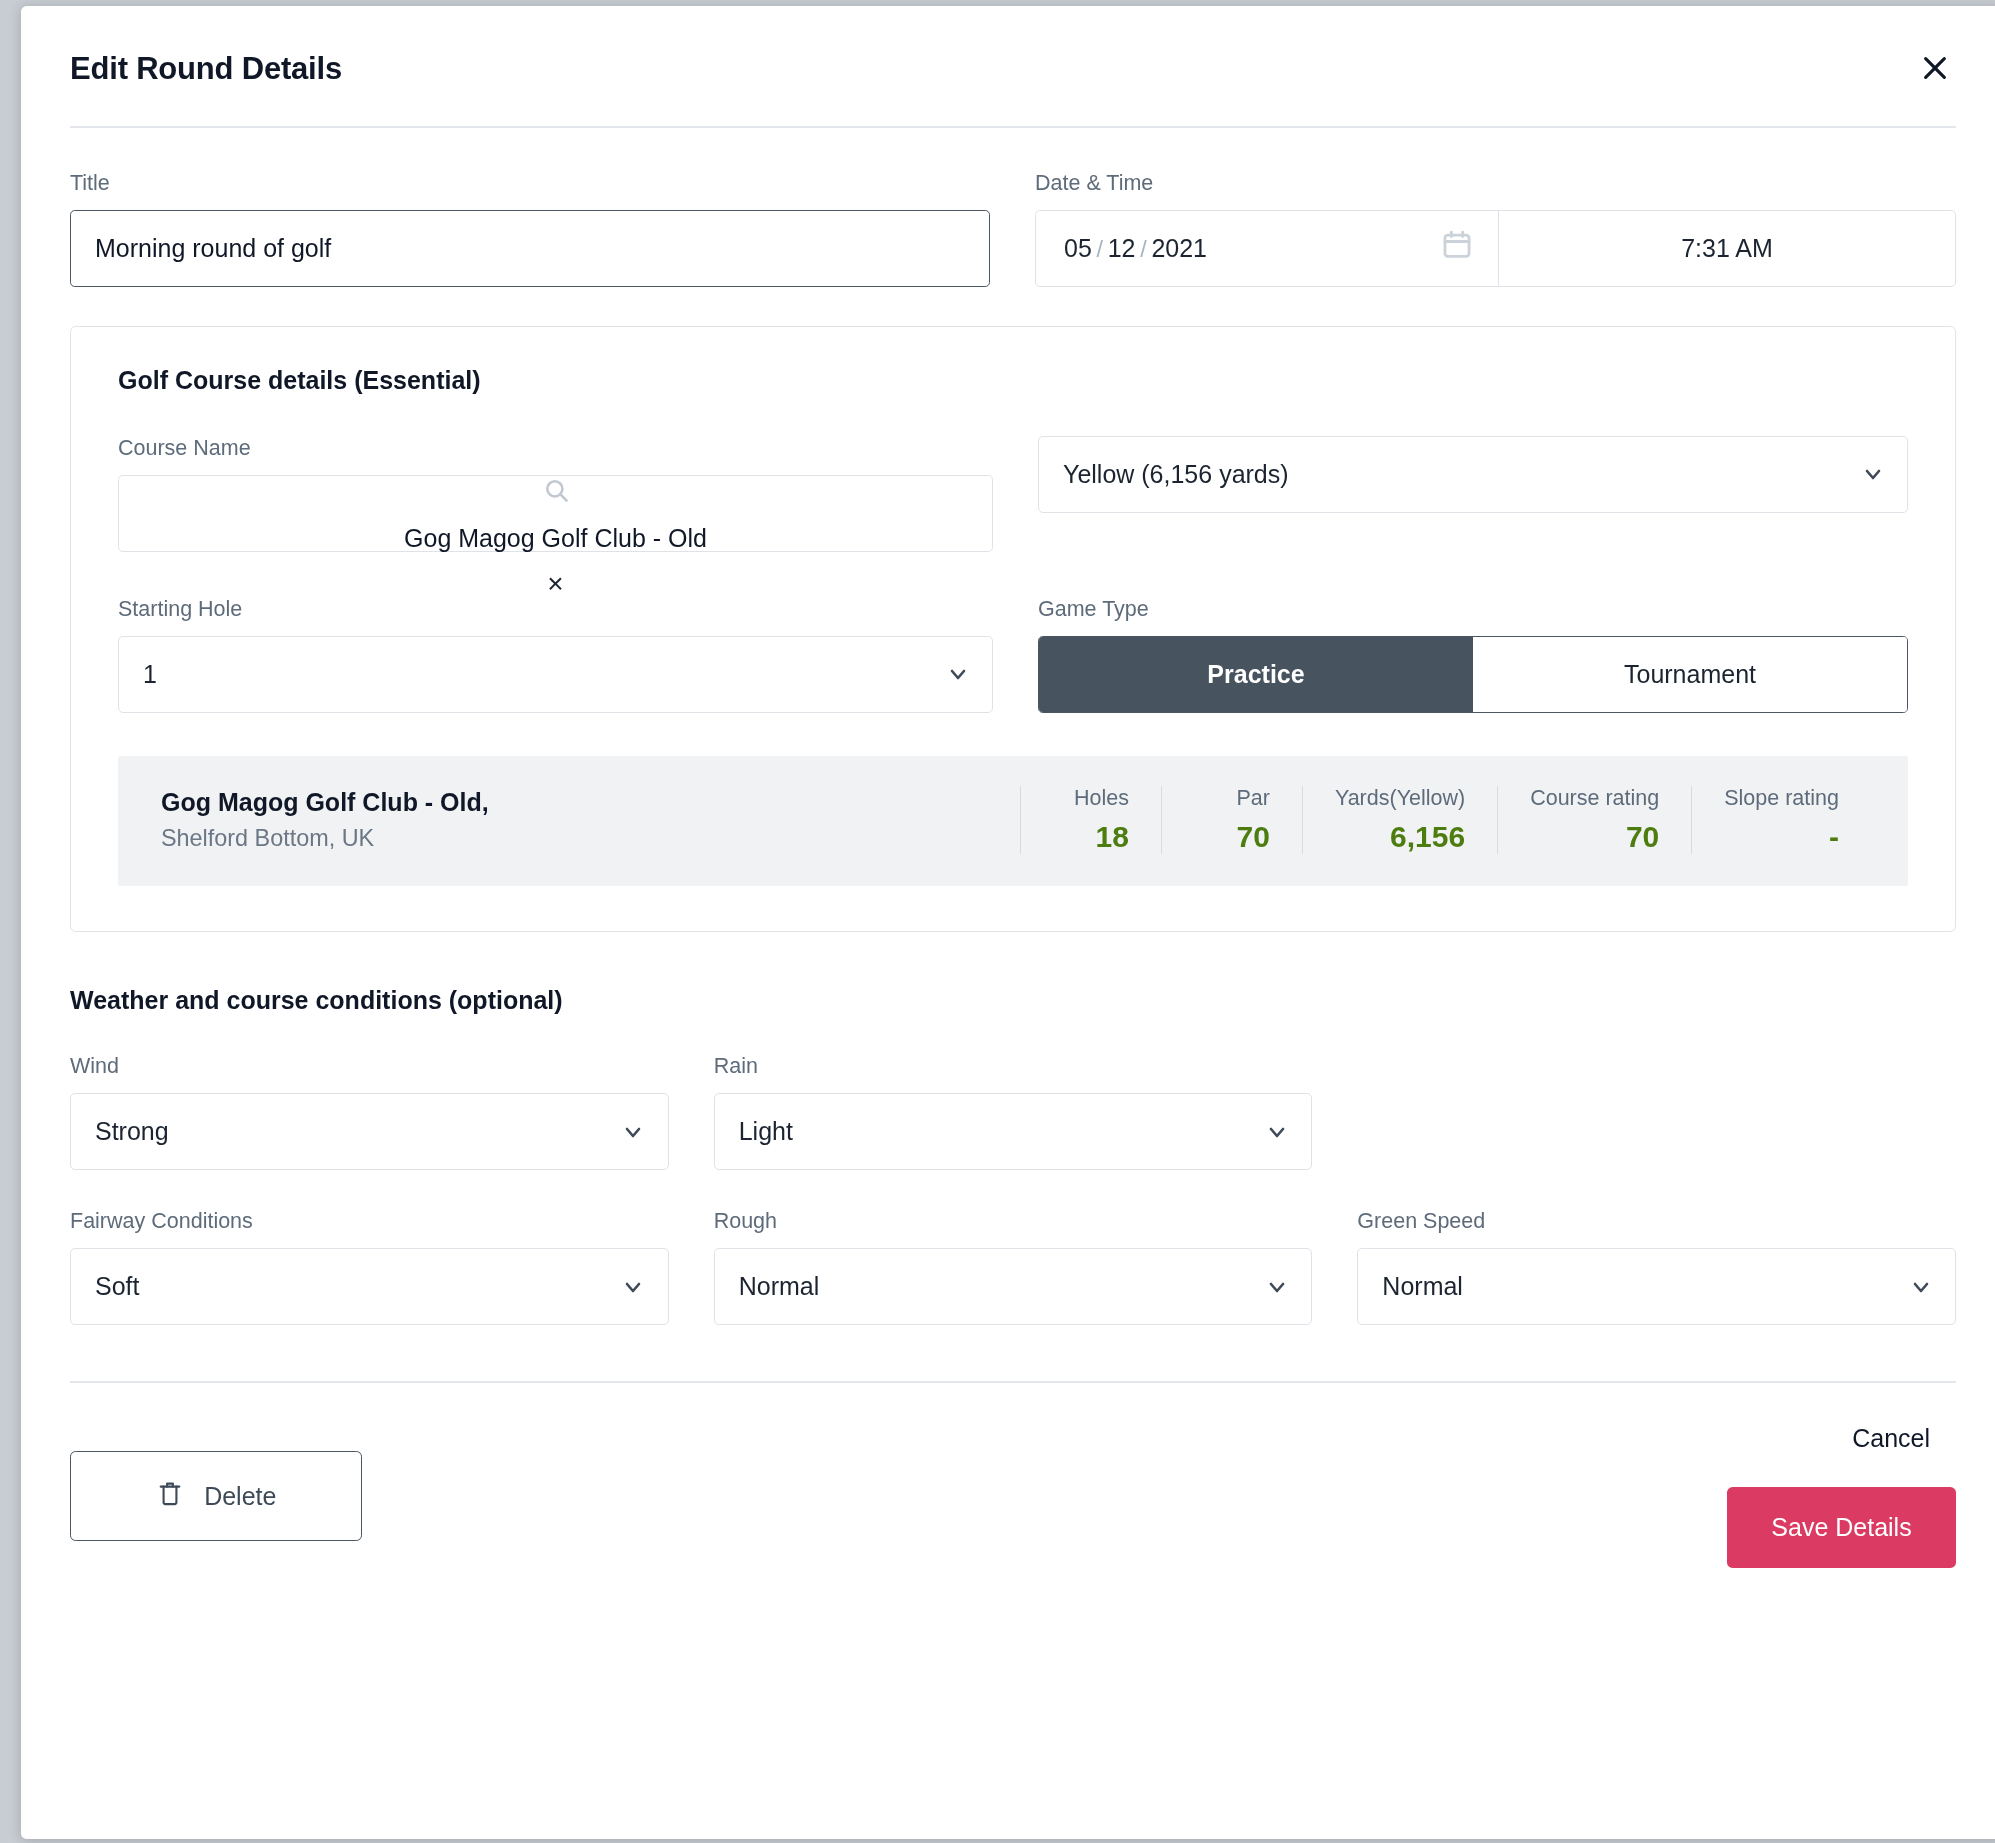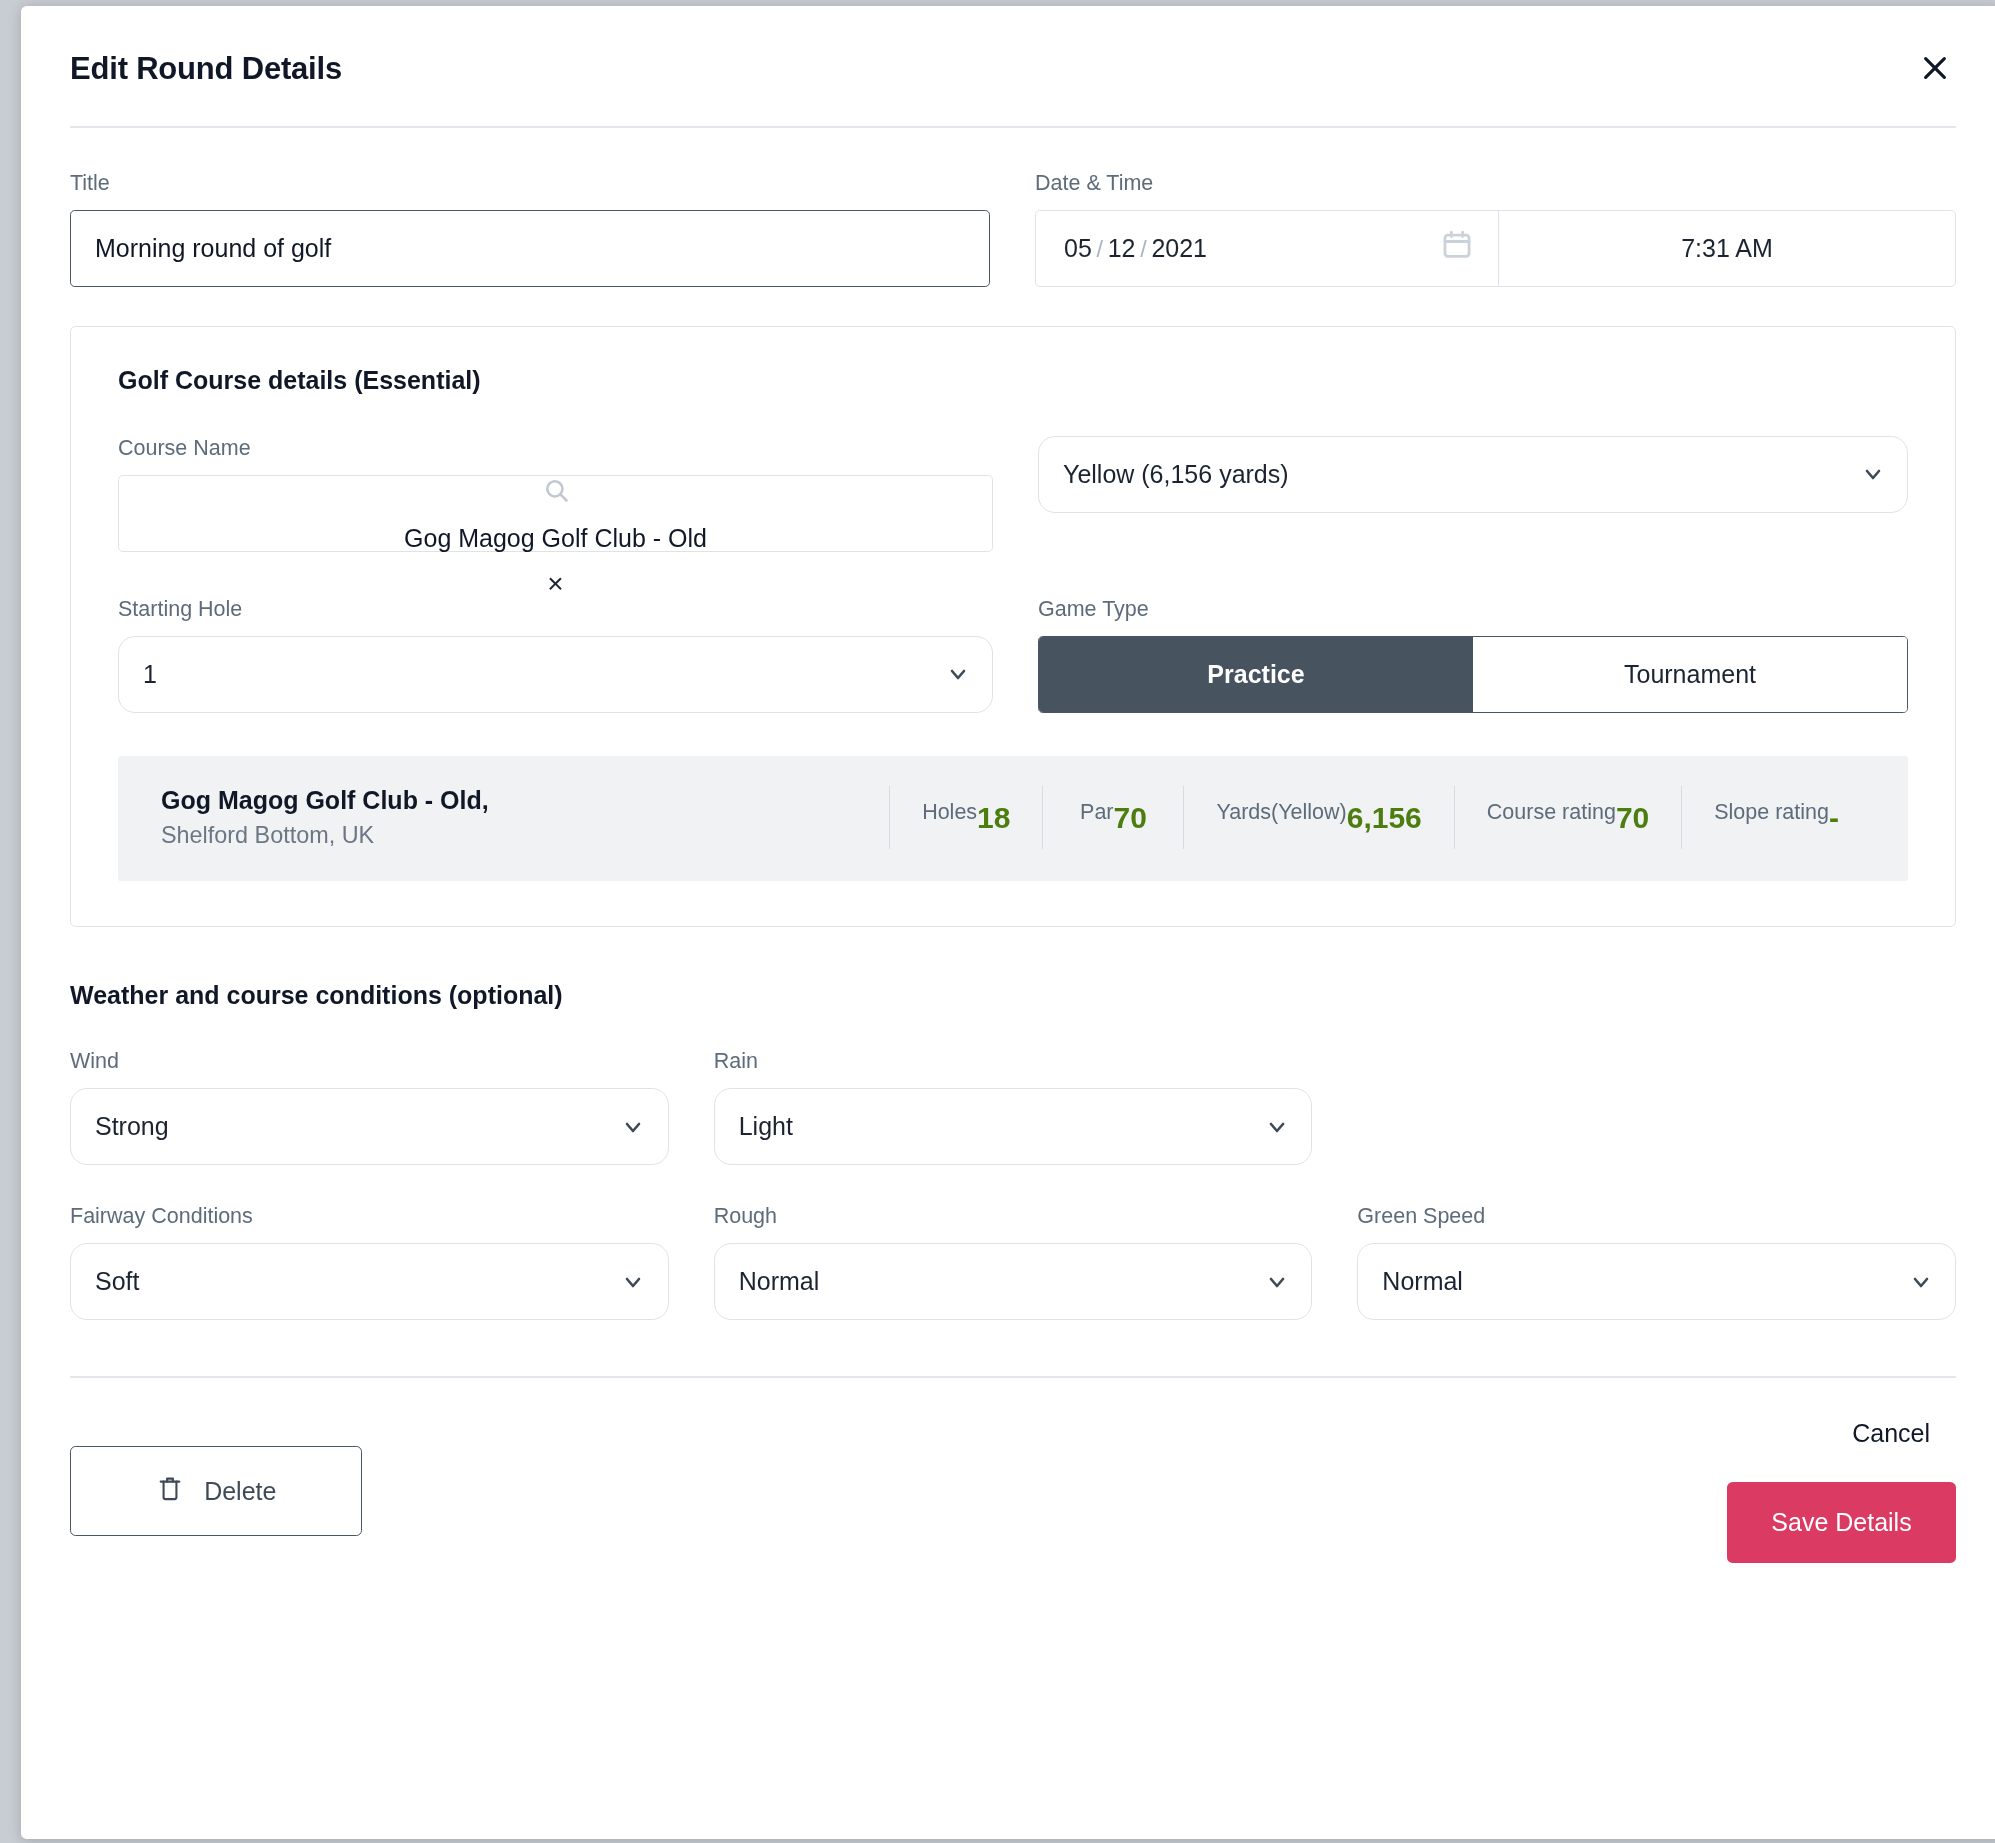--- a/index.html
+++ b/index.html
@@ -62,21 +62,21 @@
     display: flex;
     align-items: center;
     padding: 0 24px;
     font-size: 25px;
     color: #101828;
     background: #fff;
   }
   .select-box {
     height: 77px;
     border: 1.9px solid #dfe3e8;
-    border-radius: 17px;
+    border-radius: 5px;
     background: #fff;
     display: flex;
     align-items: center;
     justify-content: space-between;
     padding: 0 22.5px 0 24px;
     font-size: 25px;
     color: #1b2430;
     cursor: pointer;
   }
   .chev {
@@ -207,22 +207,22 @@
     font-weight: bold;
     color: #101828;
     margin-bottom: 7.5px;
   }
   .sum-loc {
     font-size: 23.4px;
     color: #6b7785;
   }
   .stat {
     display: flex;
-    flex-direction: row;
-    align-items: center;
+    flex-direction: column;
+    align-items: flex-end;
     justify-content: center;
     padding: 0 32px;
     border-left: 1.9px solid #d7dce1;
     min-width: 141px;
   }
   .stat-label {
     font-size: 21.5px;
     color: #5d6b7a;
     margin-bottom: 9.4px;
     white-space: nowrap;

